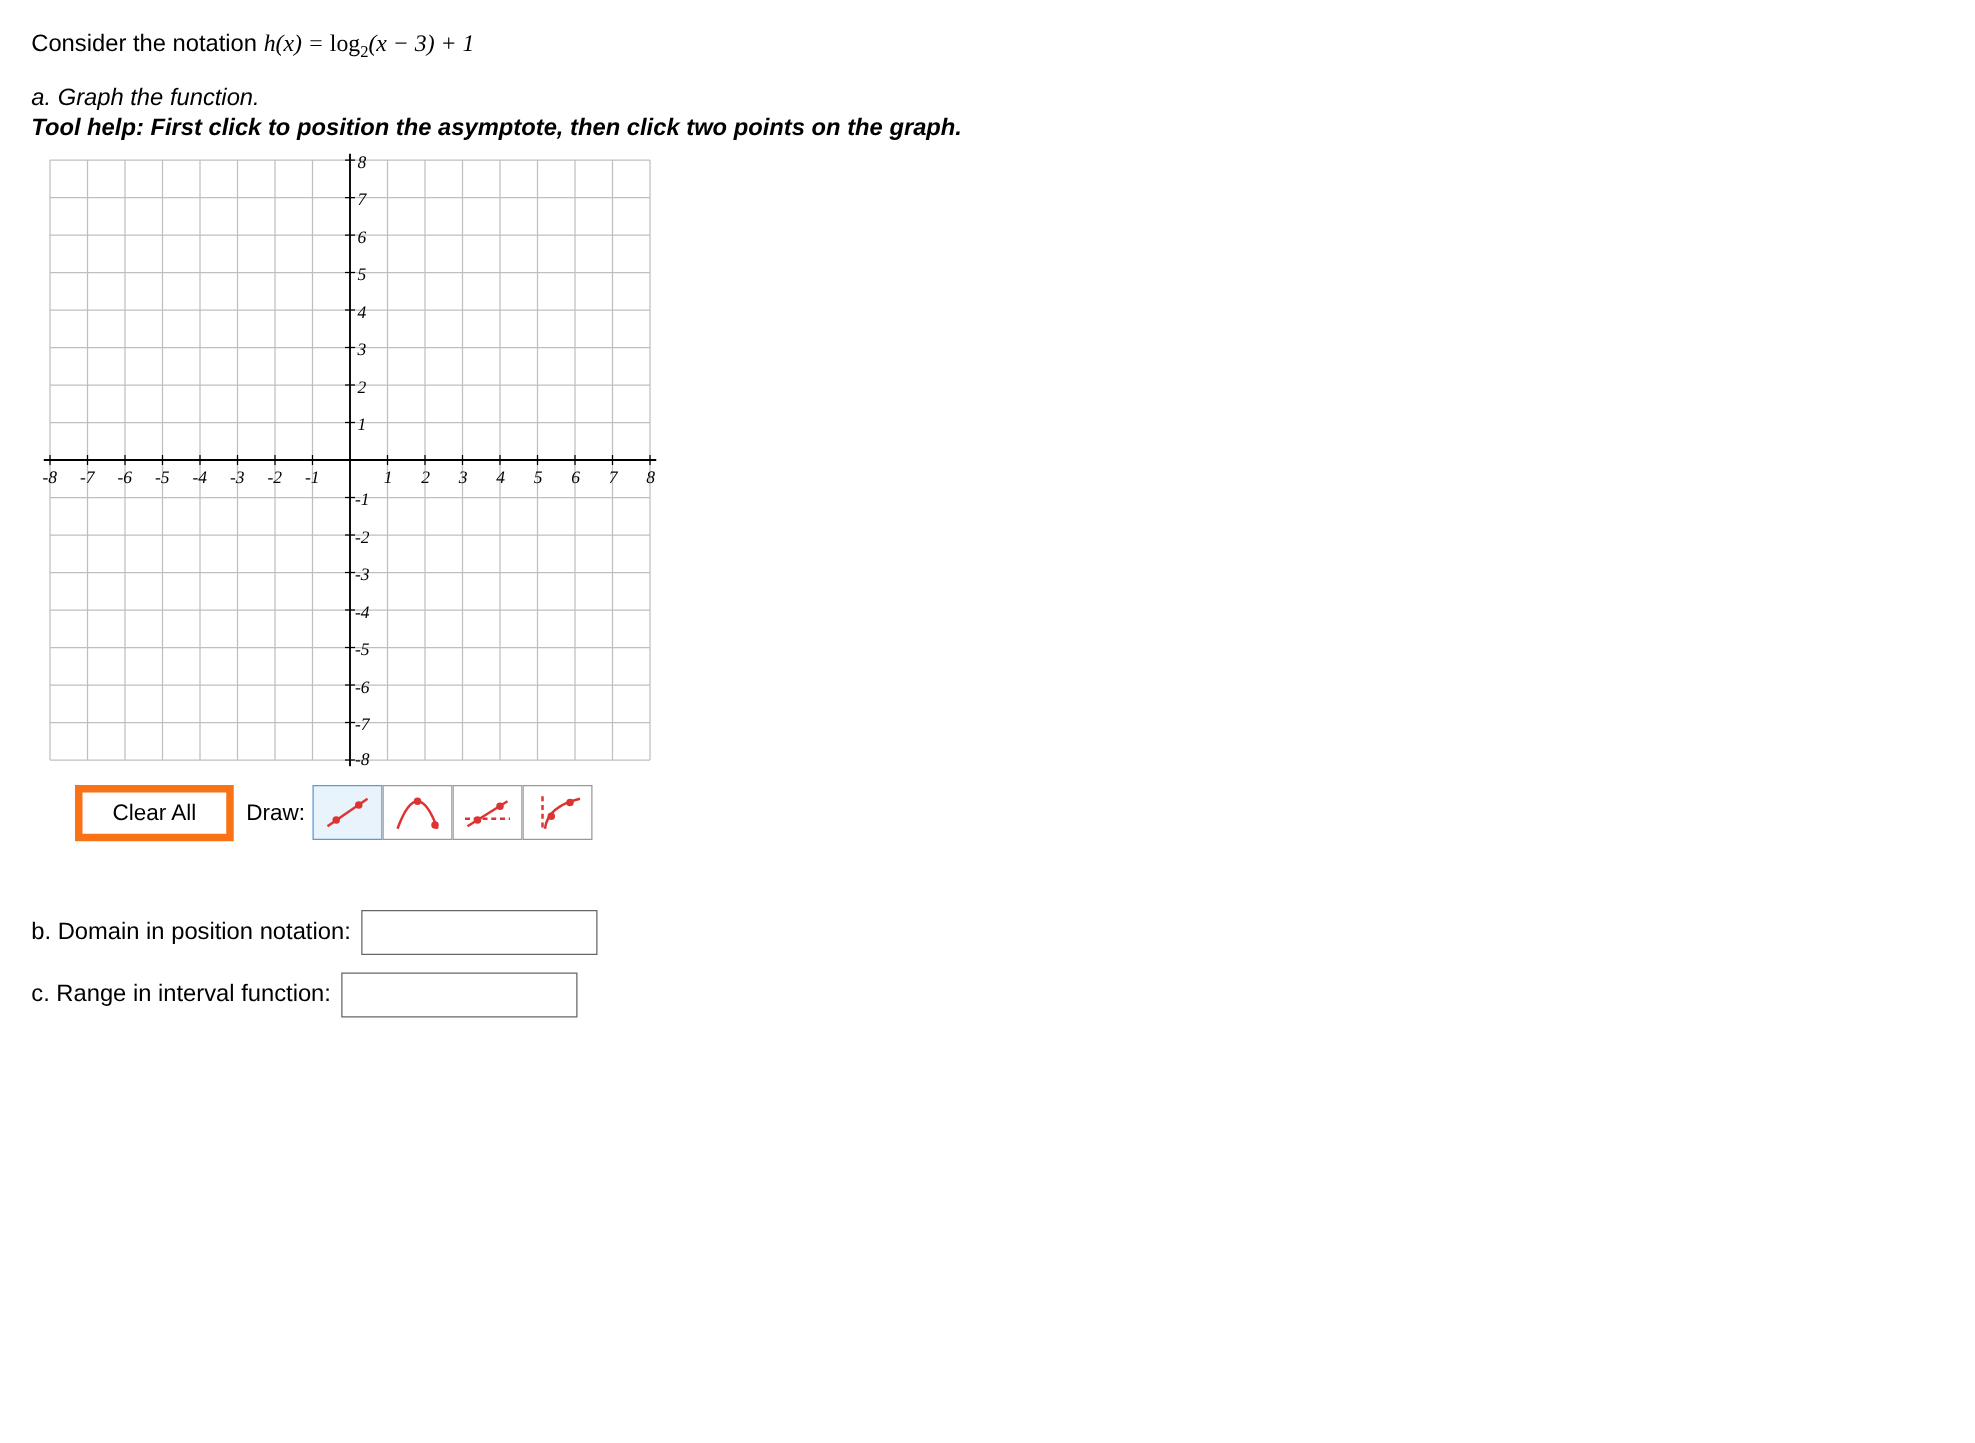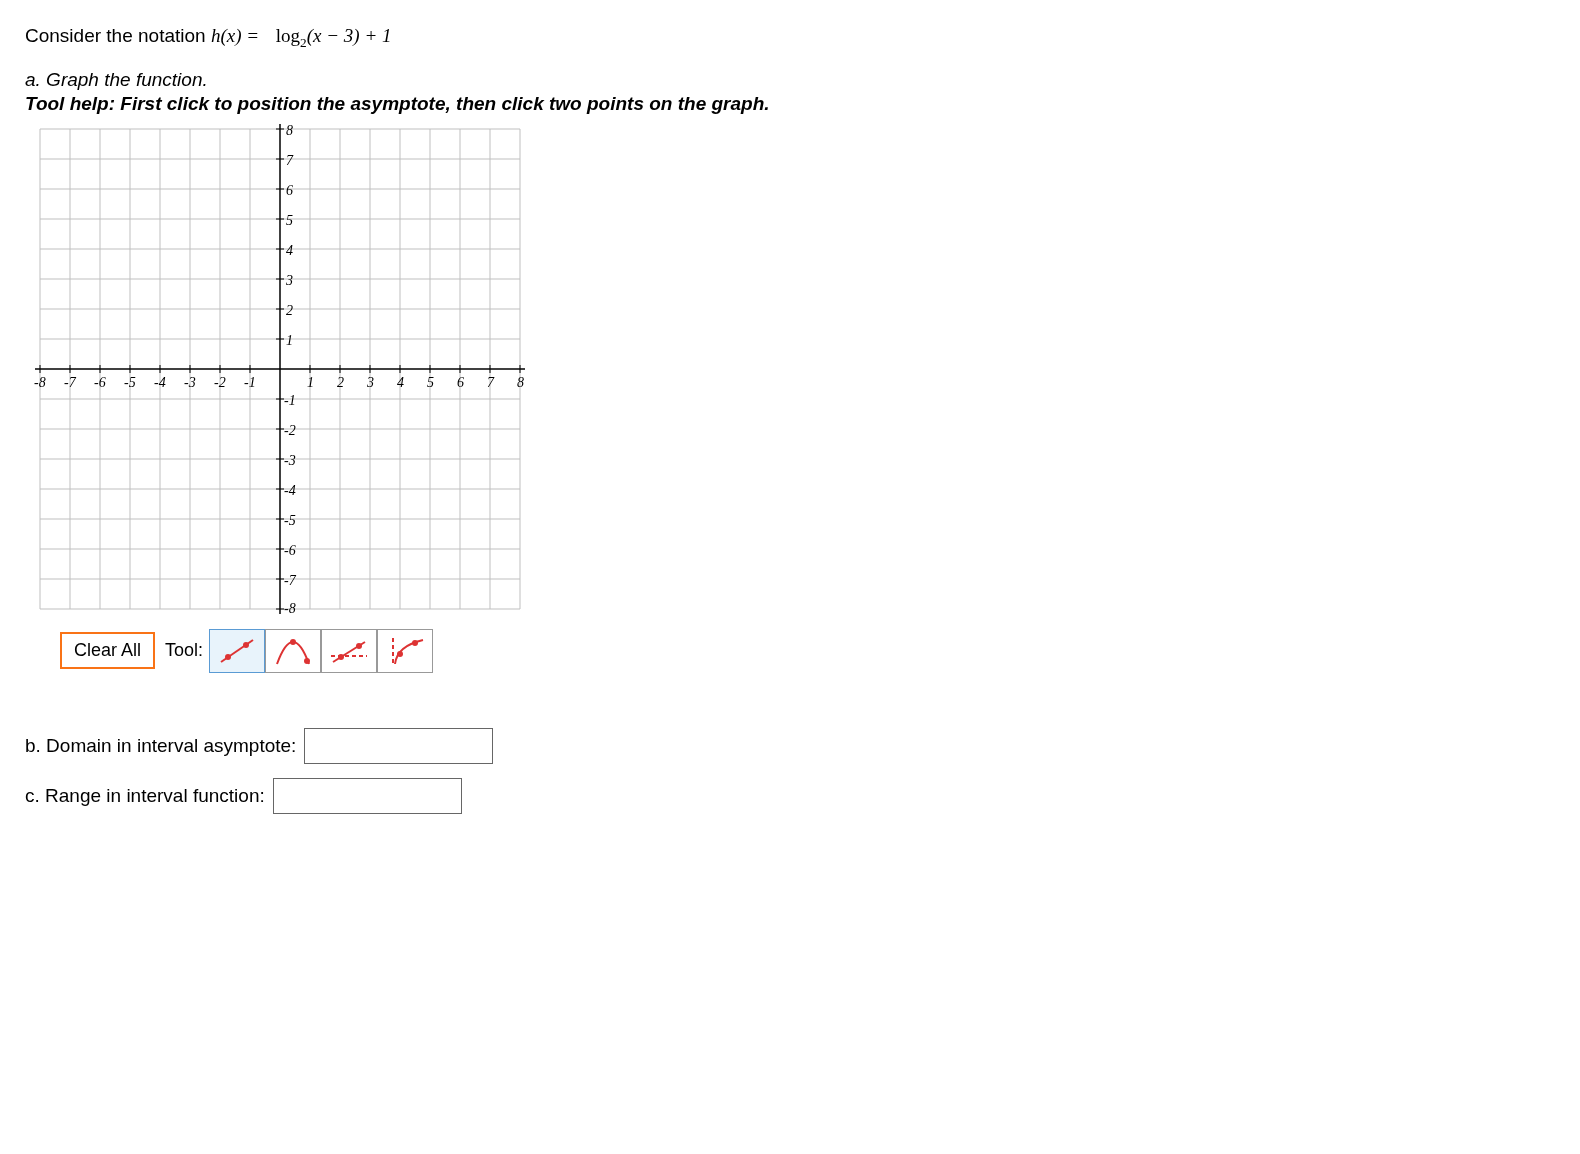--- a/index.html
+++ b/index.html
@@ -11,21 +11,20 @@
   }
   .prompt-text {
     margin-bottom: 18px;
   }
   .math {
     font-family: 'Times New Roman', serif;
     font-style: italic;
   }
   .math-up {
     font-style: normal;
-    margin-left: 12px;
   }
   .sub {
     font-size: 0.7em;
     vertical-align: sub;
     font-style: normal;
   }
   .part-label {
     margin-top: 10px;
     font-style: italic;
   }
@@ -42,25 +41,25 @@
     display: block;
   }
   .controls {
     margin-top: 10px;
     margin-left: 30px;
     display: flex;
     align-items: center;
     gap: 6px;
   }
   .btn {
-    border: 2px solid #f97316;
+    border: 6px solid #f97316;
     background: #fff;
     font-family: Verdana, Geneva, sans-serif;
     font-size: 18px;
-    padding: 6px 12px;
+    padding: 6px 24px;
     cursor: pointer;
   }
   .draw-label {
     font-size: 18px;
     margin-left: 4px;
   }
   .tool-icons {
     display: flex;
     gap: 0;
   }
@@ -229,21 +228,21 @@
       <text x="254" y="376">-4</text>
         <text x="254" y="406">-5</text>
         <text x="254" y="436">-6</text>
       <text x="254" y="466">-7</text>
         <text x="254" y="494">-8</text>
     </g>
   </svg>
 
   <div class="controls">
     <button class="btn">Clear All</button>
-    <span class="draw-label">Tool:</span>
+    <span class="draw-label">Draw:</span>
     <div class="tool-icons">
       <div class="tool-icon selected">
         <svg width="44" height="34" viewBox="0 0 44 34">
           <line x1="6" y1="28" x2="38" y2="6" stroke="#d33" stroke-width="2"></line>
           <circle cx="13" cy="23" r="3" fill="#d33"></circle>
           <circle cx="31" cy="11" r="3" fill="#d33"></circle>
         </svg>
       </div>
       <div class="tool-icon">
         <svg width="44" height="34" viewBox="0 0 44 34">
@@ -267,20 +266,20 @@
           <circle cx="17" cy="20" r="3" fill="#d33"></circle>
           <circle cx="32" cy="9" r="3" fill="#d33"></circle>
         </svg>
       </div>
     </div>
   </div>
 </div>
 
 <div class="questions">
   <div class="question-row">
-    <span>b. Domain in interval asymptote:</span>
+    <span>b. Domain in position notation:</span>
     <input type="text" class="text-input w1" value="" style="">
   </div>
   <div class="question-row">
     <span>c. Range in interval function:</span>
     <input type="text" class="text-input w2" value="" style="">
   </div>
 </div>
 
 </body></html>

